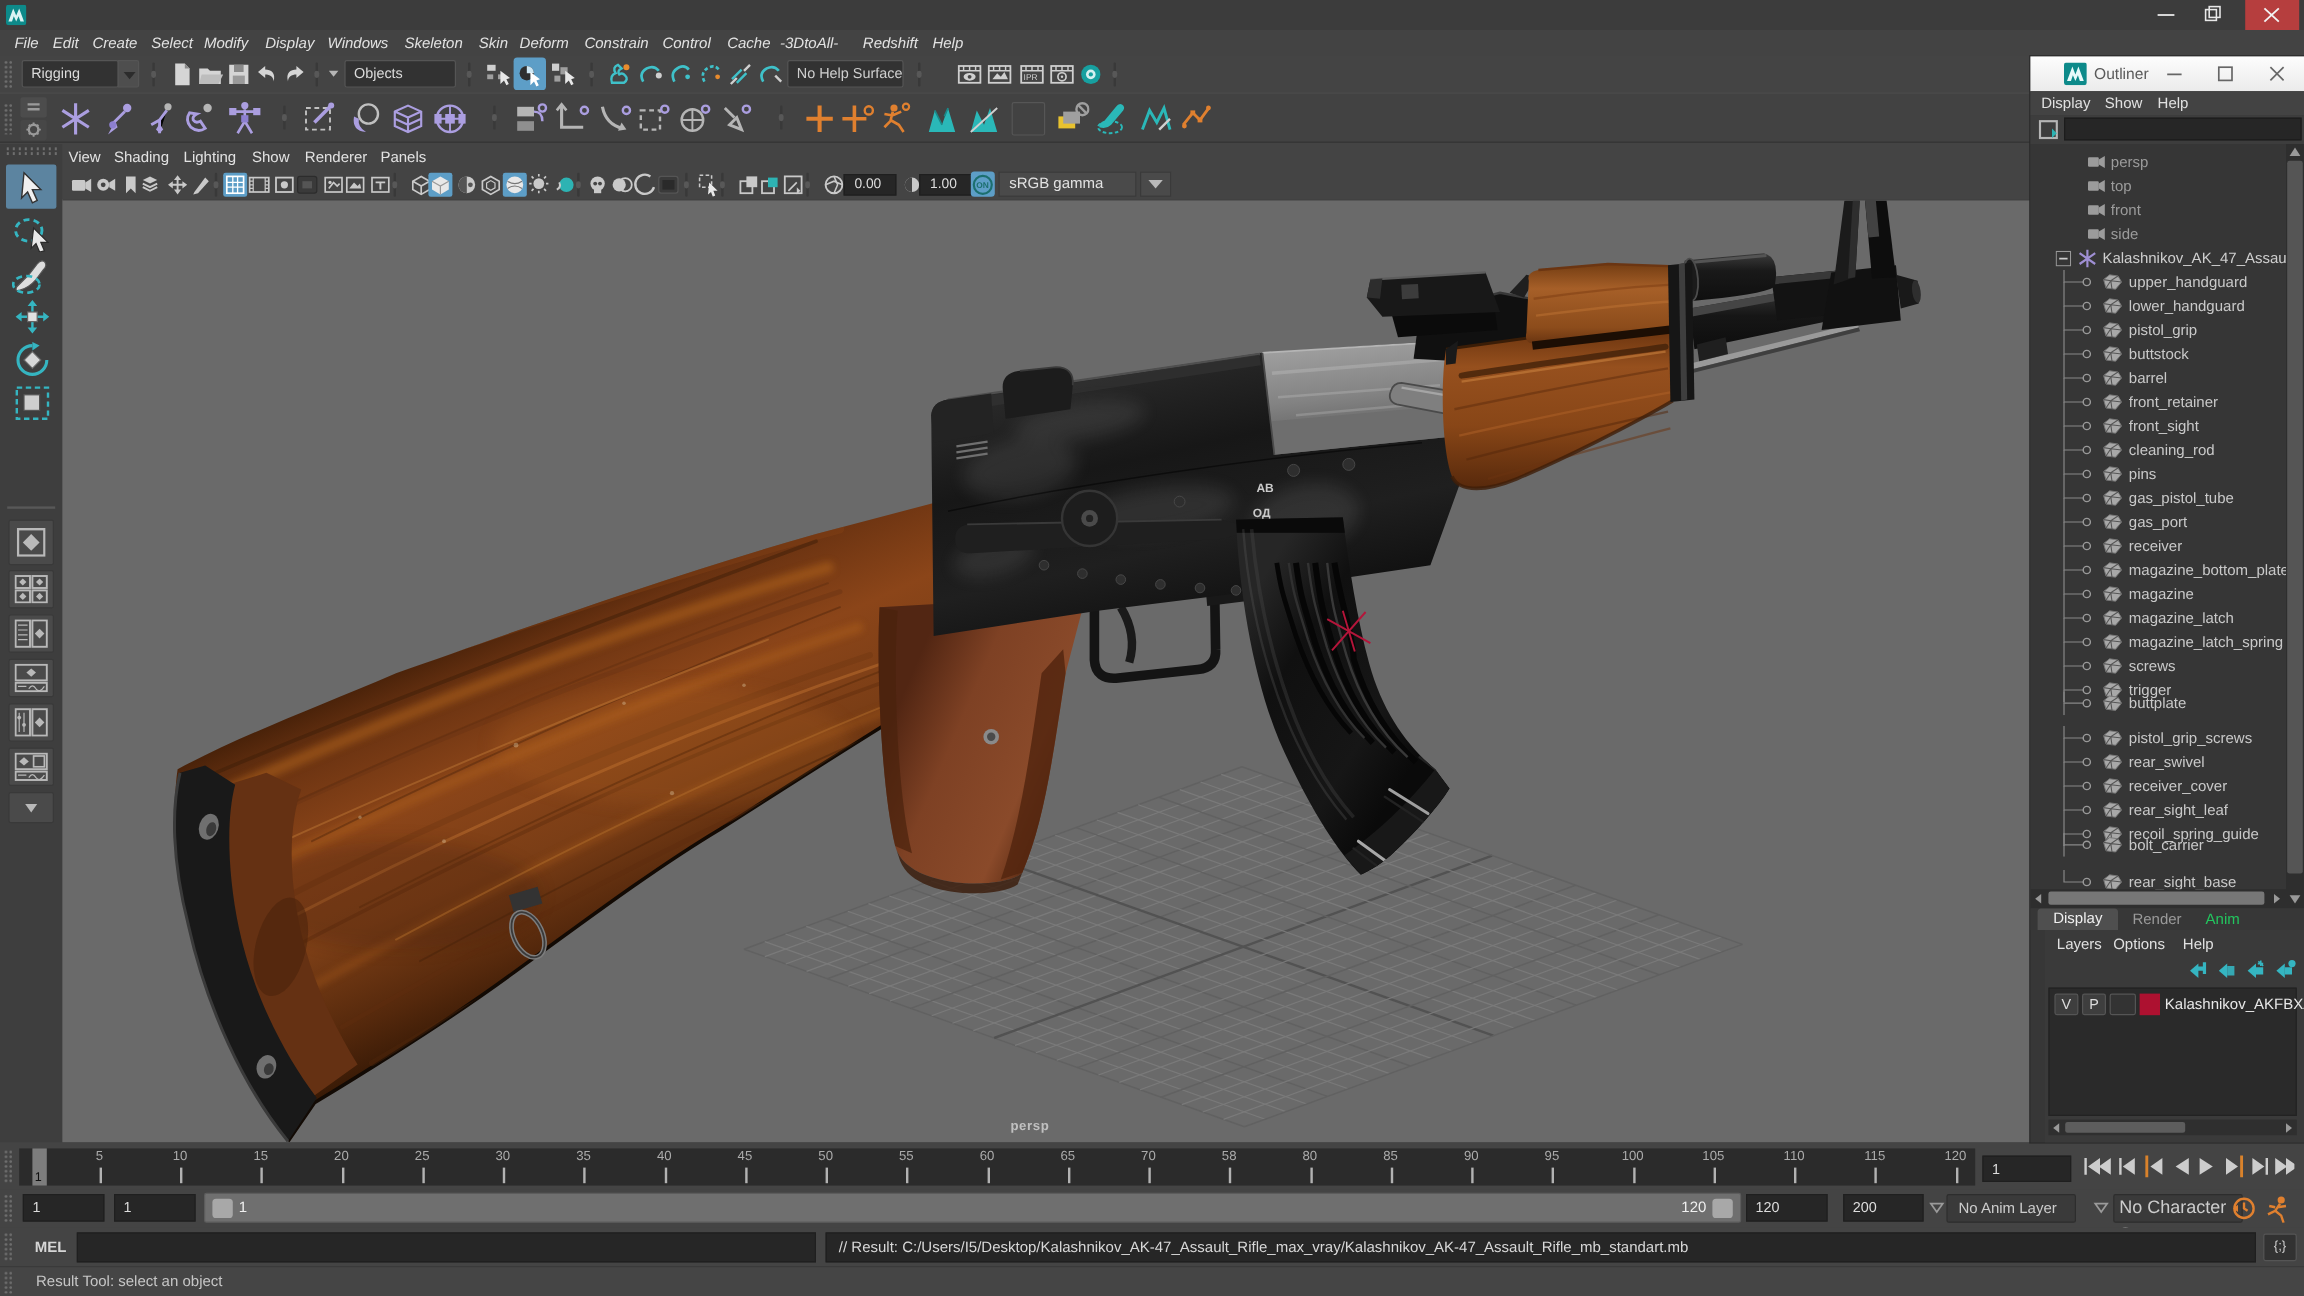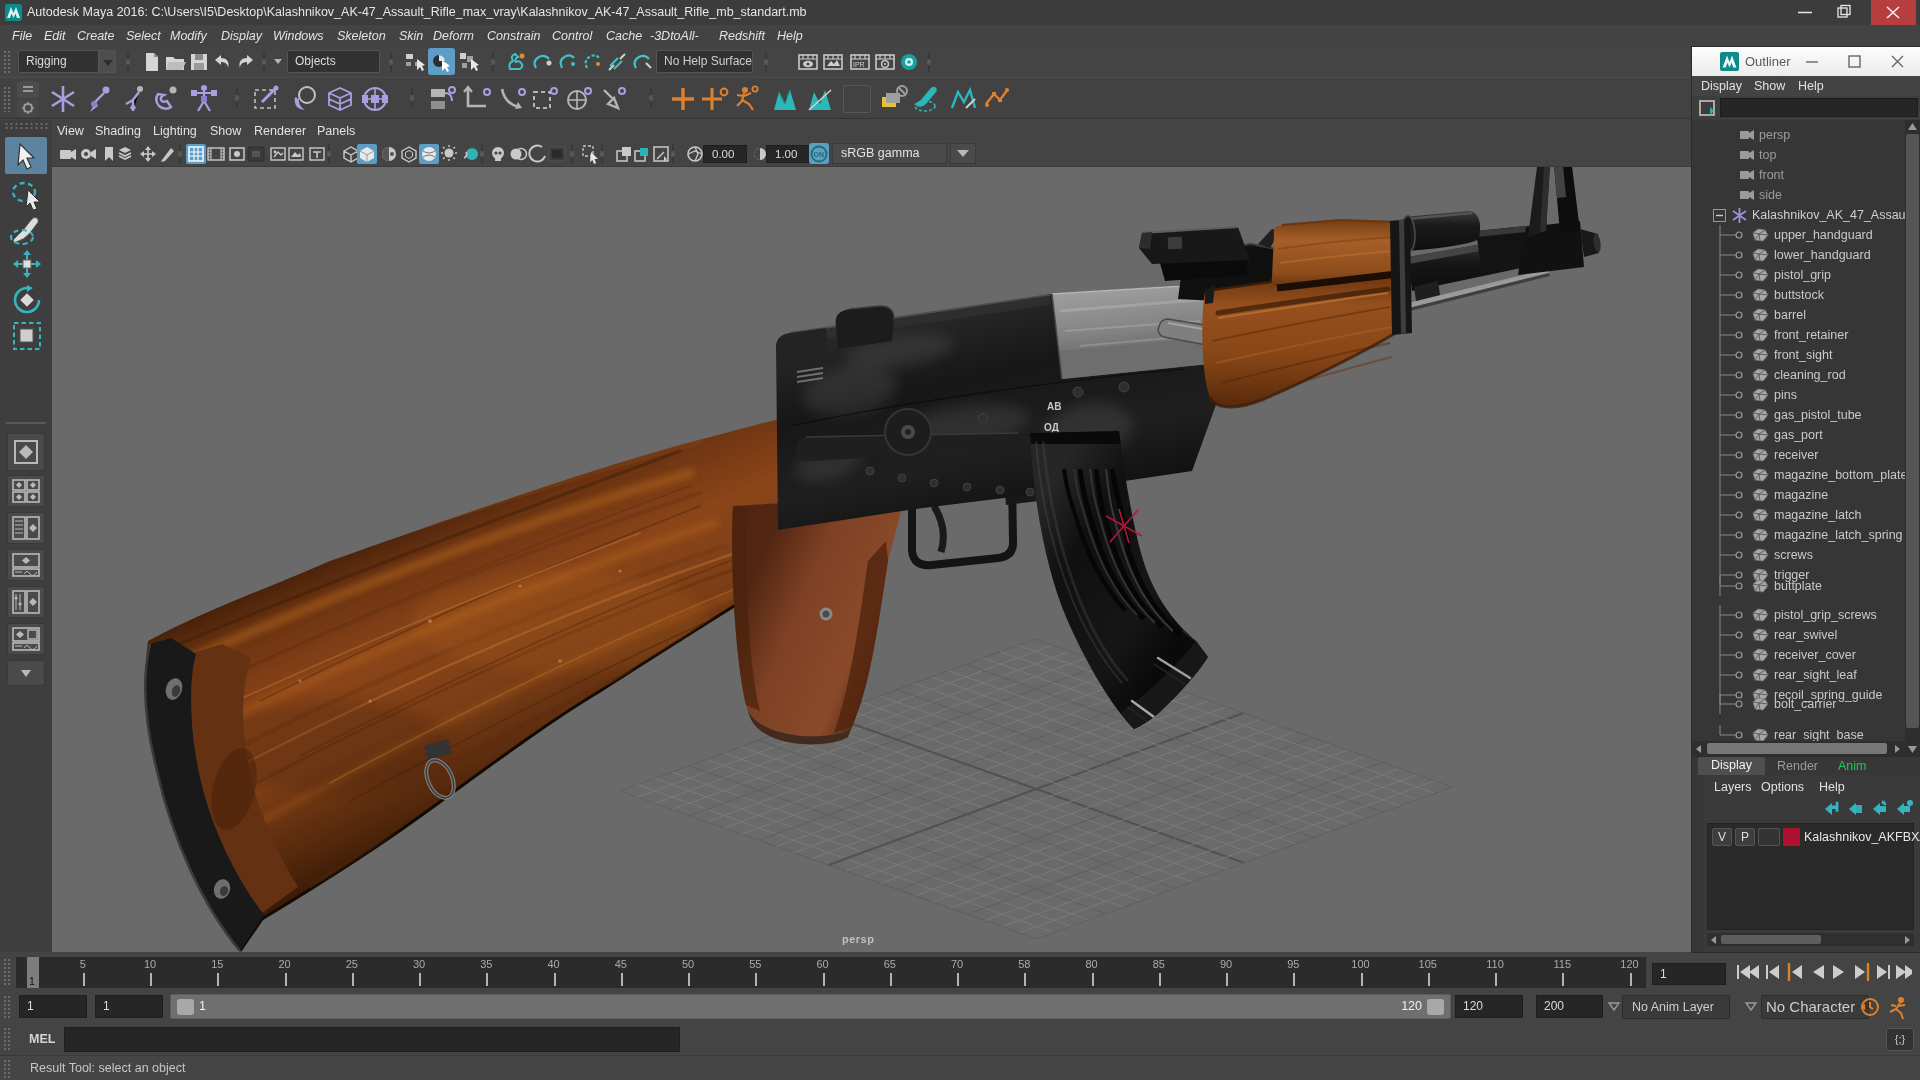--- a/index.html
+++ b/index.html
@@ -60,21 +60,20 @@
 #ol-sub { position:absolute; left:12px; top:728px; width:216px; height:177px; background:#3a3a3a; }
 </style>
 </head>
 <body>
 
 <div class="abs" id="titlebar">
   <svg class="abs" style="left:5px;top:4px" width="17" height="17" viewBox="0 0 17 17">
       <rect x="0" y="0" width="17" height="17" rx="2" fill="#0d8a8a"></rect>
       <path d="M2 14 L6 3 L8.5 9 L11 3 L15 14 L12 14 L10.5 9.5 L8.5 14 L6.5 9.5 L5 14 Z" fill="#d9f3f3"></path>
     </svg>
-  <div class="ttext">Autodesk Maya 2016: C:\Users\I5\Desktop\Kalashnikov_AK-47_Assault_Rifle_max_vray\Kalashnikov_AK-47_Assault_Rifle_mb_standart.mb</div>
   <svg class="abs" style="left:1790px;top:0" width="130" height="25" viewBox="0 0 130 25">
     <rect x="81" y="0" width="45" height="25" fill="#b63e3e"></rect>
     <line x1="8" y1="12.5" x2="22" y2="12.5" stroke="#e8e8e8" stroke-width="1.5"></line>
     <rect x="48" y="8" width="9" height="9" fill="none" stroke="#e8e8e8" stroke-width="1.3"></rect>
     <rect x="51" y="5.5" width="9" height="9" fill="none" stroke="#e8e8e8" stroke-width="1.3"></rect>
     <path d="M97 7 L109 18 M109 7 L97 18" stroke="#f2f2f2" stroke-width="1.6"></path>
   </svg>
 </div>
 
 <div class="abs" id="menubar">
@@ -1014,20 +1013,21 @@
   <svg class="abs" style="left:1886px;top:4px" width="24" height="24" viewBox="0 0 24 24">
       <circle cx="15" cy="5" r="3" fill="#e0802f"></circle>
       <path d="M14 8 L10 14 L4 17 M10 14 L15 18 L17 24 M10 11 L5 10 M12 11 L19 10" stroke="#e0802f" stroke-width="2" fill="none"></path>
     </svg>
 </div>
 
 <div class="abs" id="melbar">
   <div class="grip" style="left:3px;top:4px;height:24px"></div>
   <div class="abs" style="left:29px;top:9px;color:#d5d5d5;font-size:12.5px;font-weight:bold">MEL</div>
   <div class="abs" style="left:64px;top:4px;width:616px;height:25px;background:#262626;border:1px solid #1f1f1f"></div>
+  <div class="abs" style="left:688px;top:4px;width:1192px;height:25px;background:#262626;border:1px solid #1f1f1f;color:#d8d8d8;font-size:12.5px;line-height:23px;padding-left:10px;overflow:hidden;white-space:nowrap">// Result: C:/Users/I5/Desktop/Kalashnikov_AK-47_Assault_Rifle_max_vray/Kalashnikov_AK-47_Assault_Rifle_mb_standart.mb</div>
   <div class="abs" style="left:1886px;top:5px;width:28px;height:23px;background:#323232;border:1px solid #555;border-radius:2px;color:#ccc;font-size:11px;text-align:center;line-height:21px">{;}</div>
 </div>
 
 <div class="abs" id="helpline">
   <div class="grip" style="left:3px;top:3px;height:19px"></div>
   <div class="abs" style="left:30px;top:5px;color:#c6c6c6;font-size:12.5px">Result Tool: select an object</div>
 </div>
 
 <div class="abs" id="outliner">
   <div id="ol-title">

